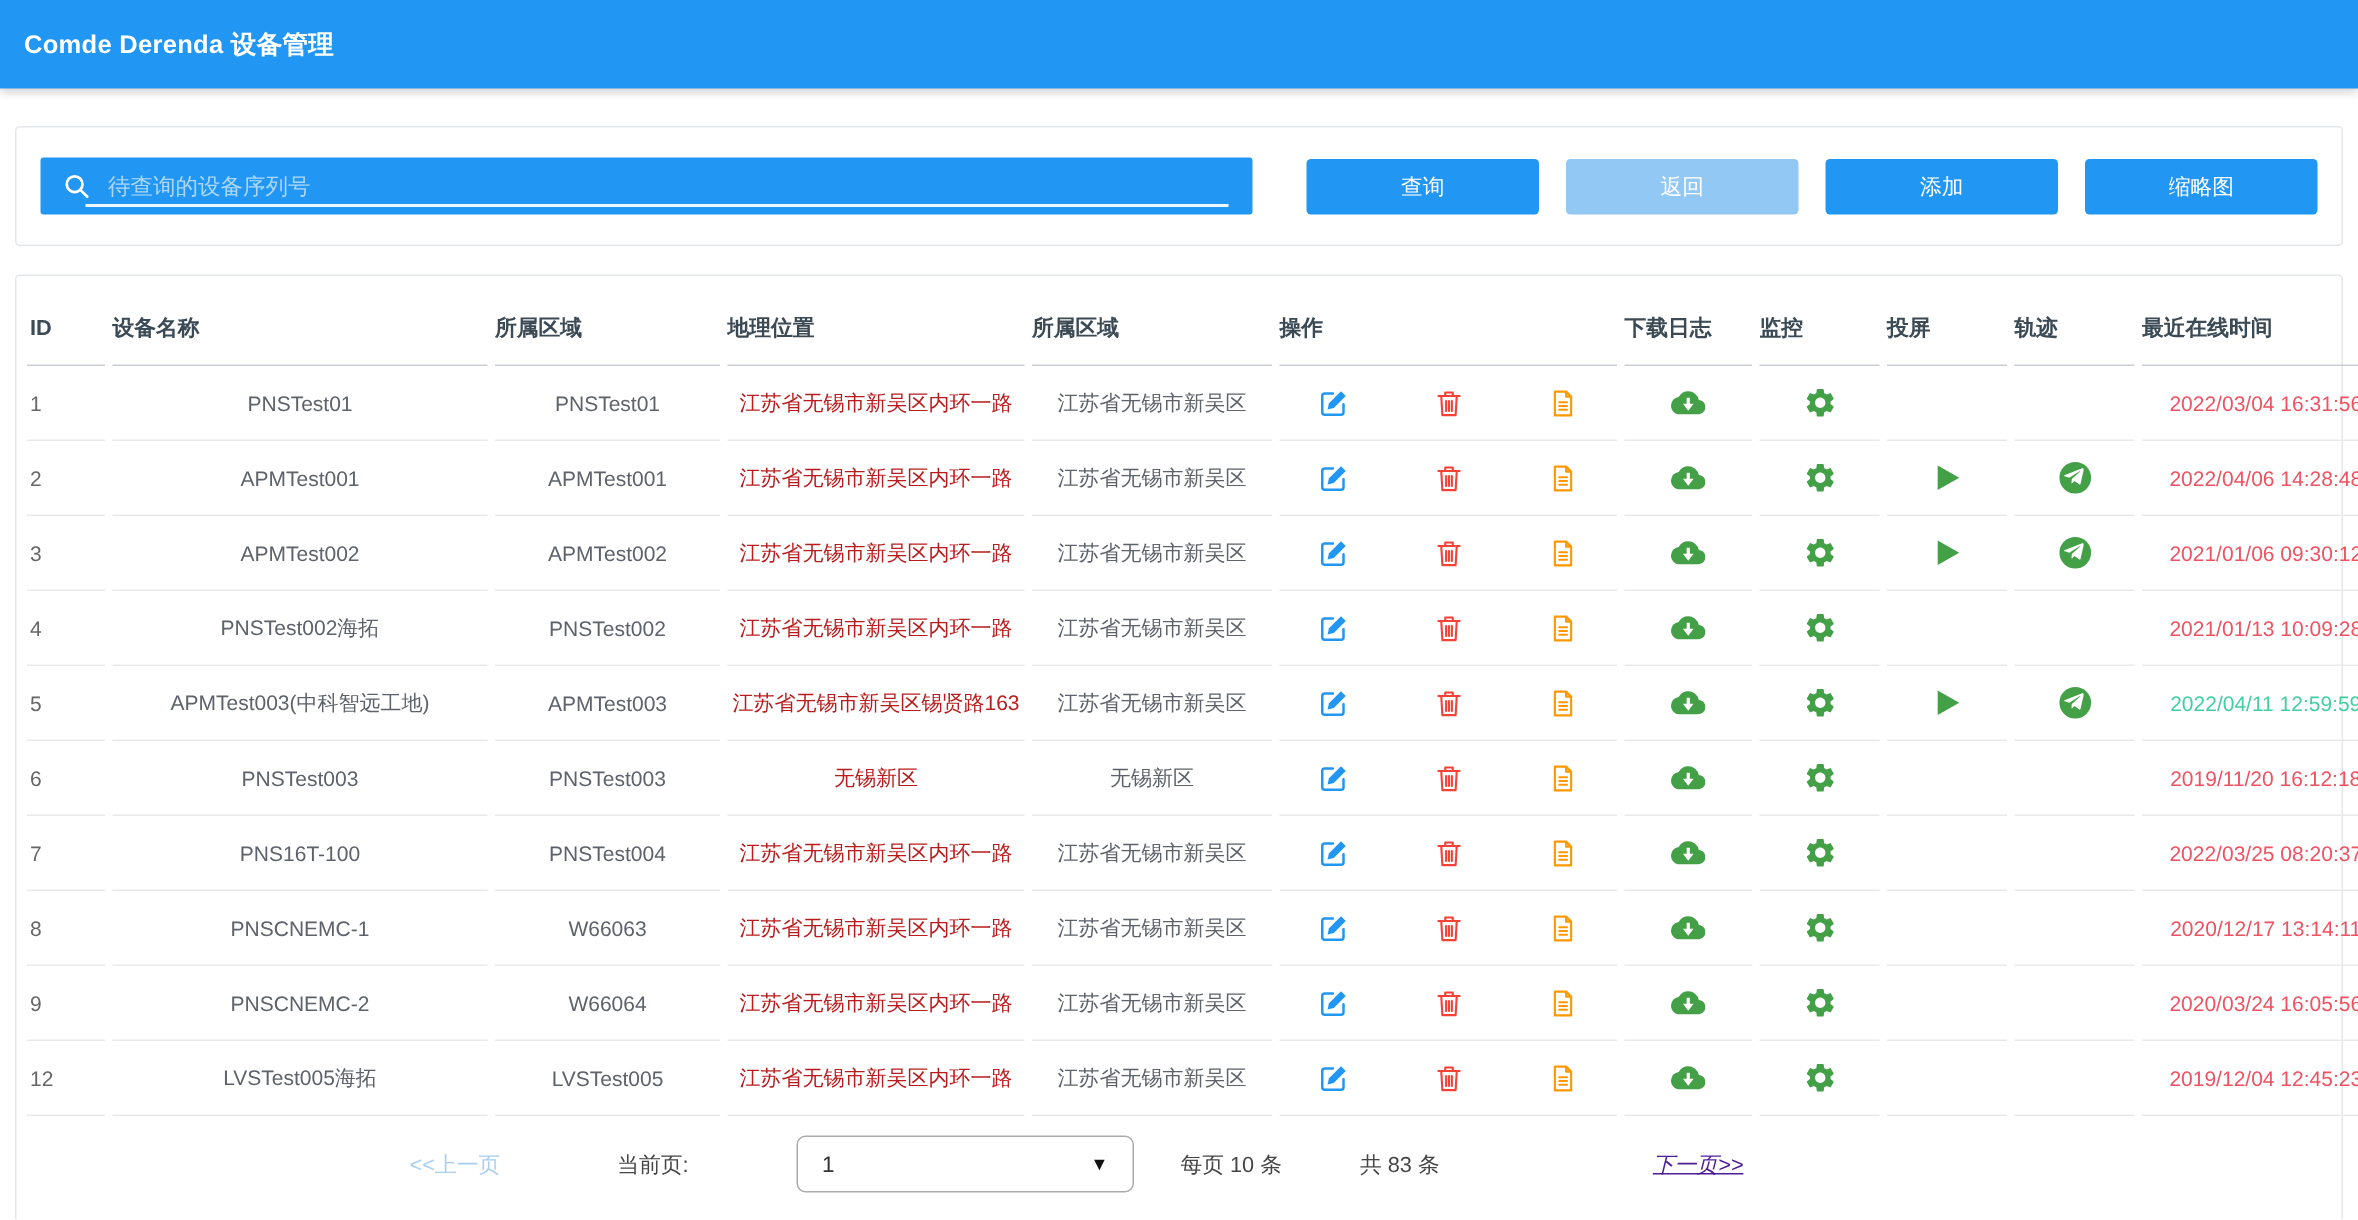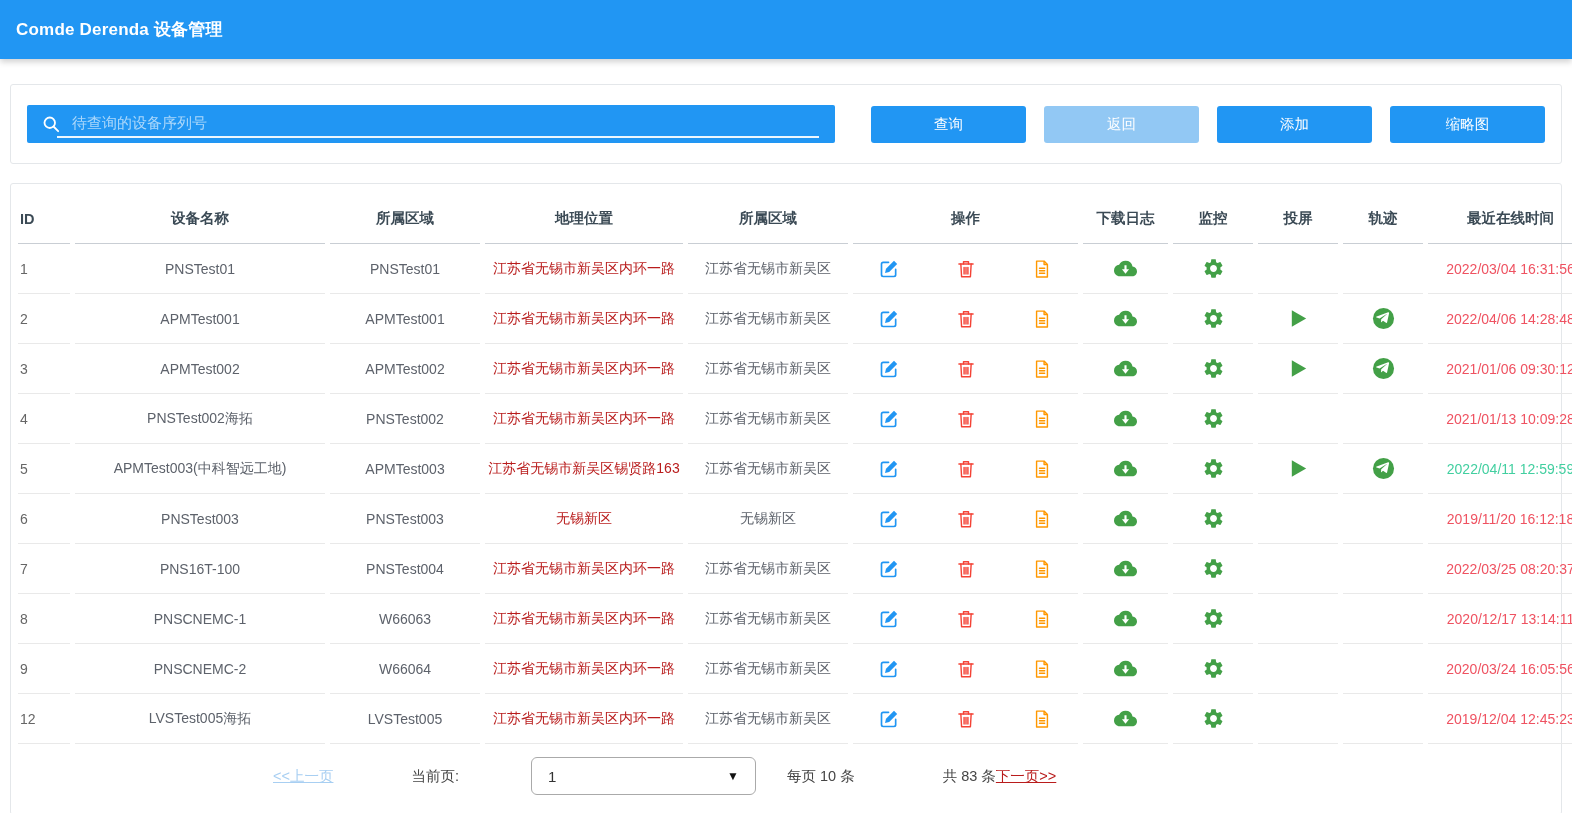--- a/index.html
+++ b/index.html
@@ -36,21 +36,21 @@
     border:1px solid #e4e7ea;border-radius:3px;
   }
   .search-card{
     margin-top:25px;
     padding:20px 16px;
     display:flex;align-items:center;
   }
   .search-box{
     flex:1;height:38px;background:var(--primary);
     border-radius:2px;display:flex;align-items:center;
-    padding:0 10px 0 14px;position:relative;margin-right:18px;font-family:Liberation Mono, monospace;
+    padding:0 10px 0 14px;position:relative;margin-right:18px;
   }
   .search-box::after{
     content:'';position:absolute;left:30px;right:16px;bottom:5px;
     height:2px;background:rgba(255,255,255,0.92);
   }
   .search-box .mag{width:20px;height:20px;display:inline-flex;margin-right:9px;flex:0 0 auto;}
   .search-box input{
     flex:1;background:transparent;border:none;outline:none;
     color:#fff;font-size:15px;font-family:inherit;
   }
@@ -63,21 +63,21 @@
   .btn.disabled{background:var(--primary-light);cursor:default;}
   
   .table-card{margin-top:19px;padding:10px 2px 6px;}
   table{
     width:100%;table-layout:fixed;
     border-collapse:separate;border-spacing:5px 0;
     font-size:14px;
   }
   thead th{
     height:50px;font-size:14.5px;font-weight:bold;color:#3b4a55;
-    border-bottom:1px solid #c9ced4;text-align:center;padding:0;
+    border-bottom:1px solid #c9ced4;text-align:left;padding:0;
   }
   thead th.col-id{text-align:left;padding-left:2px;}
   tbody td{
     height:49px;border-bottom:1px solid #e9e9e9;
     text-align:center;color:#5d6票26b;color:#5d626b;padding:0;
     overflow:hidden;white-space:nowrap;
   }
   tbody td.c-id{text-align:left;padding-left:2px;color:#666;}
   .loc{color:#b91c1c;cursor:pointer;}
   .ops{display:flex;align-items:center;justify-content:space-between;
@@ -91,35 +91,35 @@
   .ic-green{color:var(--success);}
   .time{font-size:14px;}
   .time.offline{color:var(--offline);}
   .time.online{color:var(--online);}
   
   .pager{
     height:64px;display:flex;align-items:center;
     font-size:14.5px;color:#454545;
   }
   .pager .prev{
-    margin-left:260px;color:#a8cff2;text-decoration:underline;cursor:default;
+    margin-left:260px;color:#a8cff2;cursor:default;
   }
   .pager .cur-label{margin-left:78px;}
   .page-select{
     margin-left:72px;width:225px;height:38px;
     border:1px solid #aaa;border-radius:6px;
     display:flex;align-items:center;justify-content:space-between;
     padding:0 16px;cursor:pointer;background:#fff;
   }
   .page-select .val{color:#333;font-size:15px;}
   .page-select .caret{font-size:12px;color:#111;}
   .pager .per-page{margin-left:31px;}
-  .pager .total{margin-left:88px;}
+  .pager .total{margin-left:52px;}
   .pager .next{
-    color:#b91c1c;text-decoration:underline;cursor:pointer;
+    margin-left:142px;color:#4c1d95;text-decoration:underline;cursor:pointer;font-style:italic;
   }
 </style>
 </head>
 <body>
 
 <header class="appbar">
   <h1>Comde Derenda 设备管理</h1>
 </header>
 
 <section class="card search-card">

